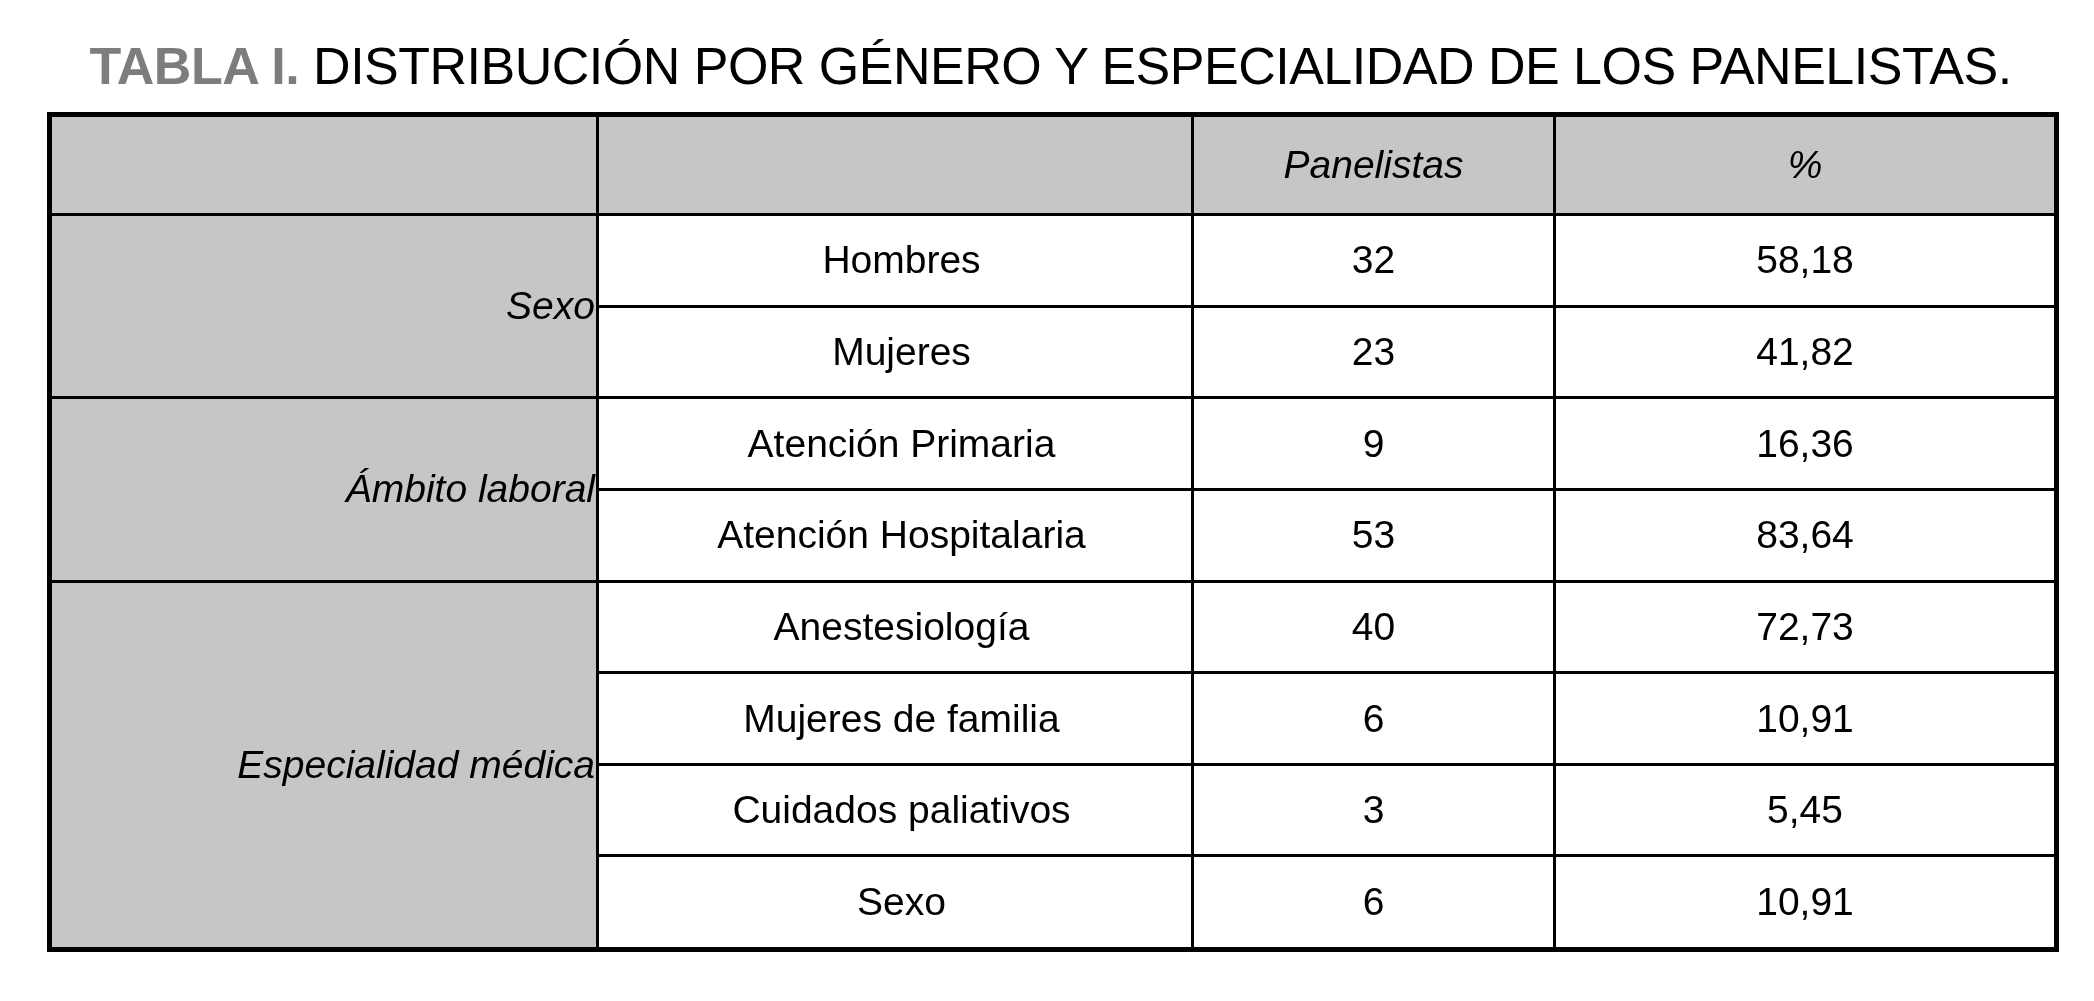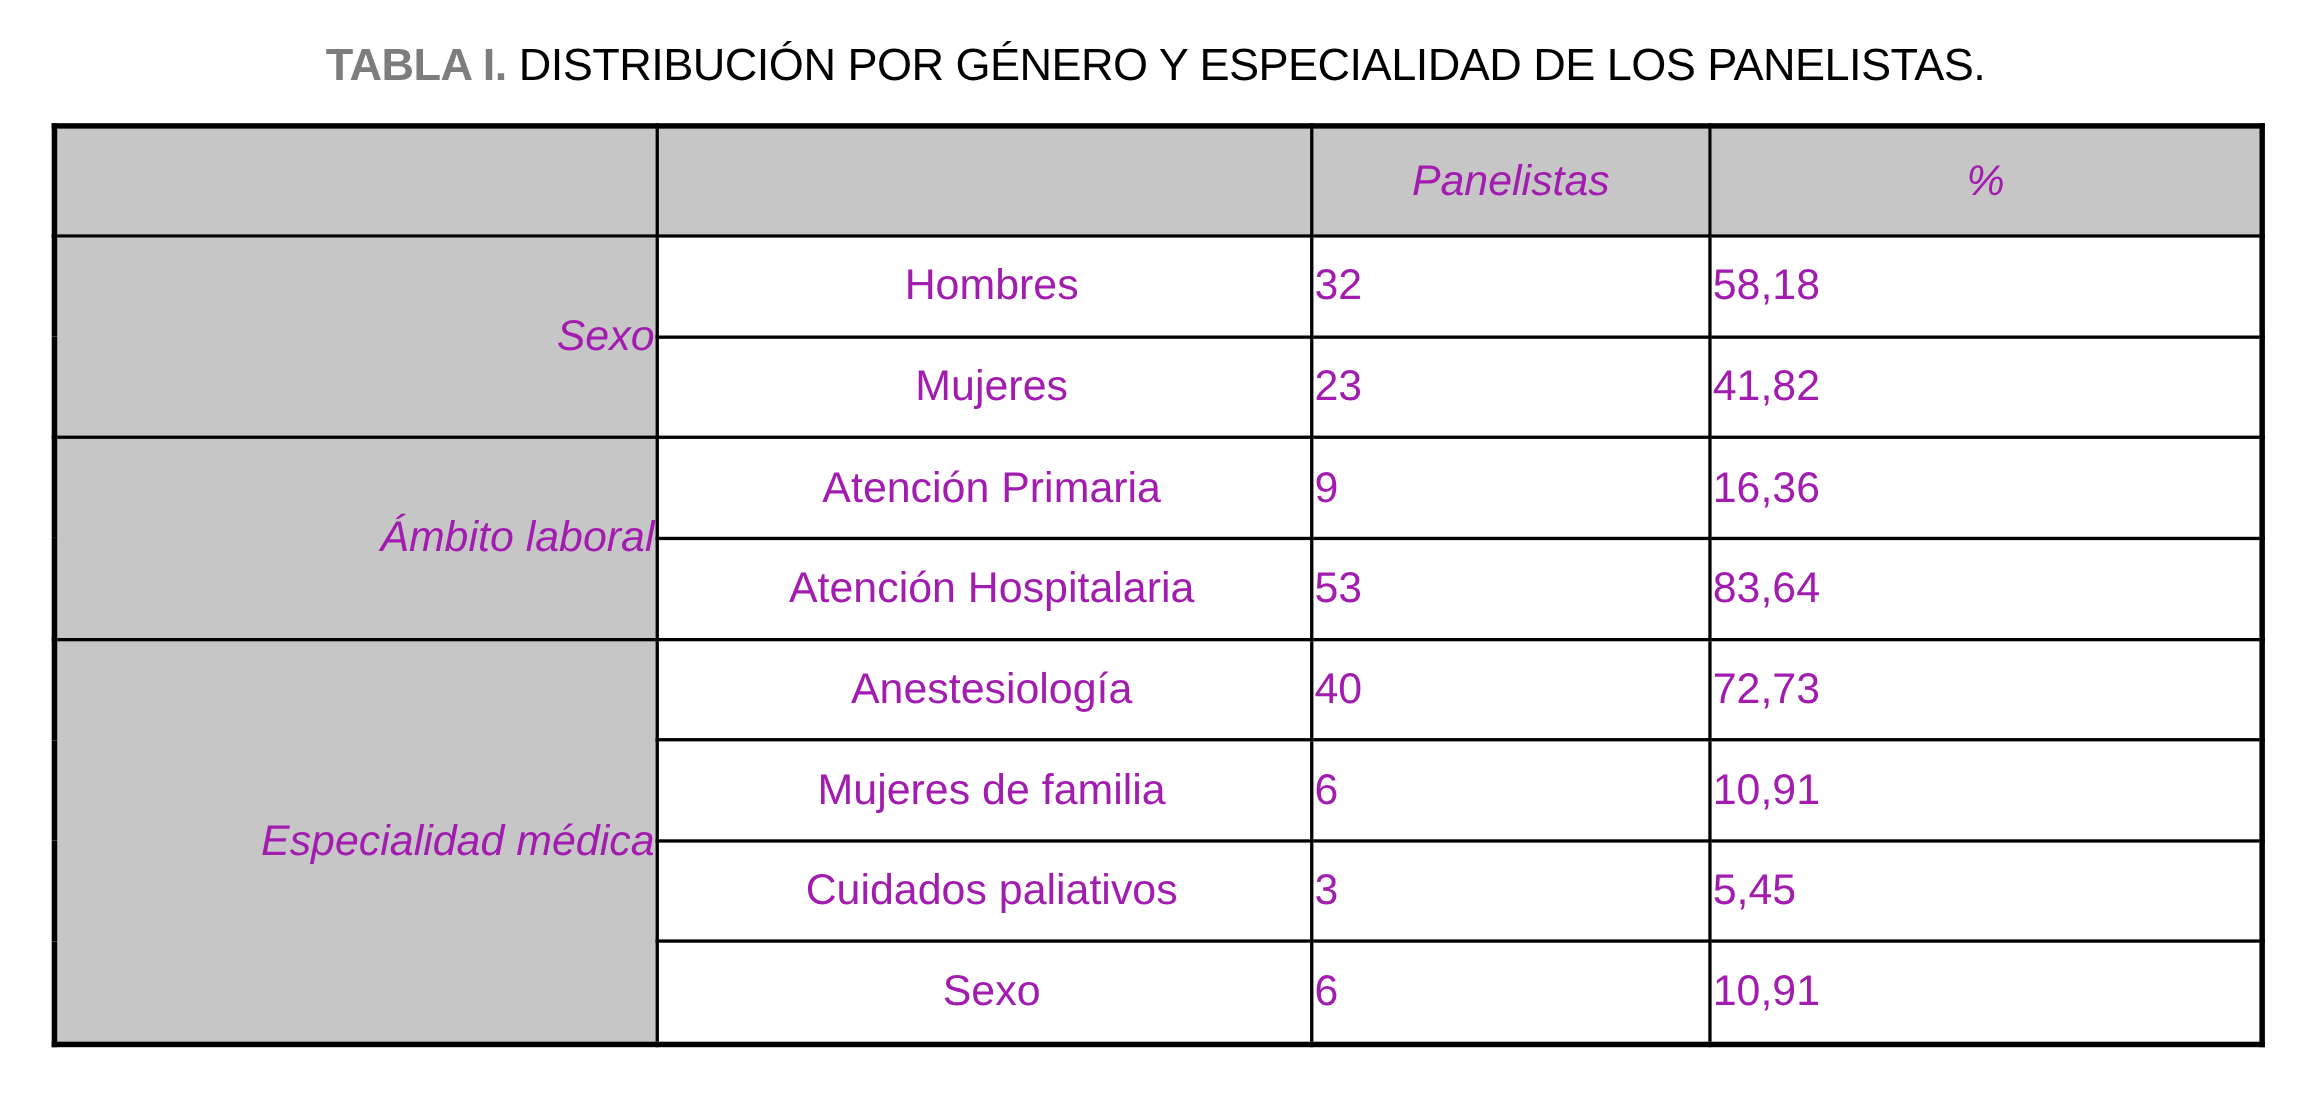--- a/index.html
+++ b/index.html
@@ -14,21 +14,21 @@
     background: #ffffff;
     font-family: "Liberation Sans", sans-serif;
     color: #111111;
   }
   .caption {
     position: absolute;
     top: 36px;
     left: 47px;
     width: 2007px;
     text-align: center;
-    font-size: 41px;
+    font-size: 52px;
     letter-spacing: -0.5px;
     white-space: nowrap;
     color: #000000;
   }
   .caption .tag {
     font-weight: bold;
     color: #7d7d7d;
   }
   table.dist {
     position: absolute;
@@ -37,38 +37,39 @@
     width: 2007px;
     height: 840px;
     border-collapse: collapse;
     table-layout: fixed;
     border: 5px solid #000000;
   }
   table.dist td {
     border: 3px solid #000000;
     font-size: 39px;
     vertical-align: middle;
-    color: #a21caf;
+    color: #000000;
     overflow: hidden;
   }
   tr.header-row { height: 100px; }
   td.gray { background: #c6c6c6; }
   td.colhead {
     font-style: italic;
     text-align: center;
   }
   td.grouplabel {
     font-style: italic;
     text-align: right;
   }
   td.rowlabel {
     text-align: center;
     padding-left: 14px;
   }
   td.num {
+    text-align: center;
   }
 </style>
 </head>
 <body>
 
 <div class="page">
 
   <div class="caption"><span class="tag">TABLA I.</span> <span>DISTRIBUCIÓN POR GÉNERO Y ESPECIALIDAD DE LOS PANELISTAS.</span></div>
 
   <table class="dist">

